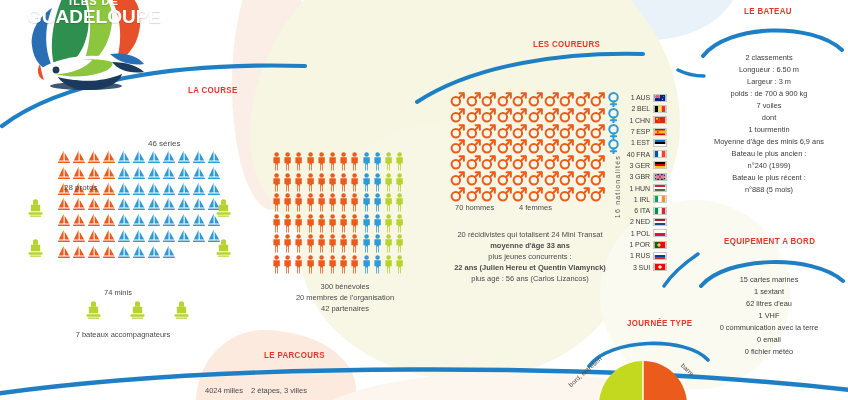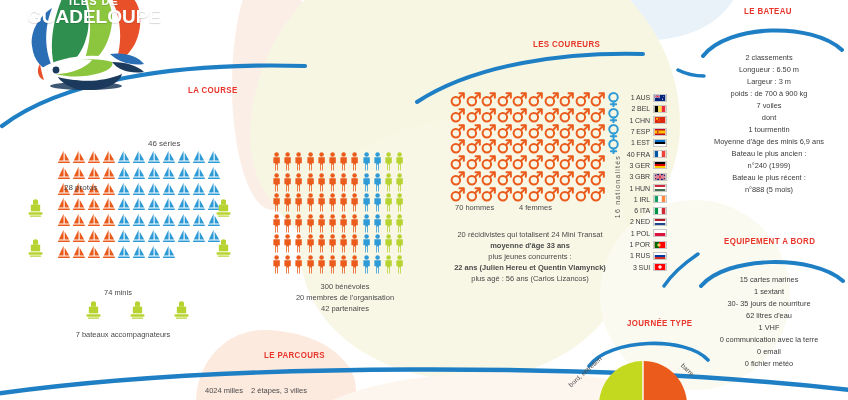--- a/index.html
+++ b/index.html
@@ -1930,21 +1930,20 @@
       <div>Moyenne d'âge des minis 6,9 ans</div>
       <div>Bateau le plus ancien :</div>
       <div>n°240 (1999)</div>
       <div>Bateau le plus récent :</div>
       <div>n°888 (5 mois)</div>
     </div>
 
   <div class="panel-text" id="equip-text" style="left:690px;top:274px;width:158px;">
       <div>15 cartes marines</div>
       <div>1 sextant</div>
-      <div>30- 35 jours de nourriture</div>
       <div>62 litres d'eau</div>
       <div>1 VHF</div>
       <div>0 communication avec la terre</div>
       <div>0 email</div>
       <div>0 fichier météo</div>
     </div>
 
   <div id="pie-wrap">
     <svg width="110" height="90" viewBox="0 0 110 90">
       <path id="pie-slice-0" d="M55,45 L55,1 A44,44 0 1,1 35.909115478827445,84.64263018770644 Z" fill="#ea5b1c"></path>

